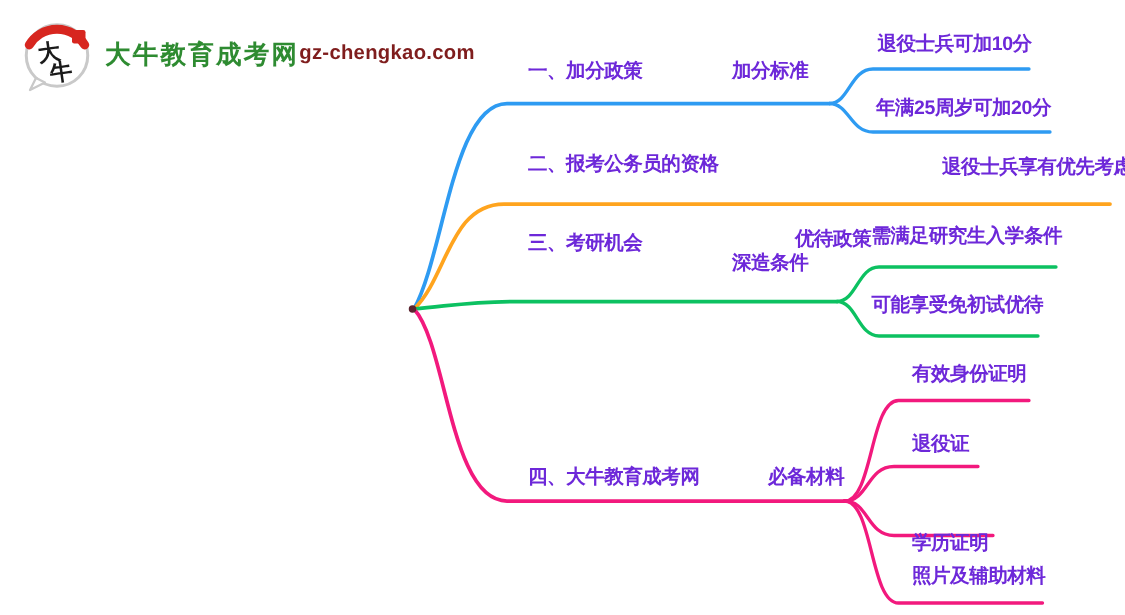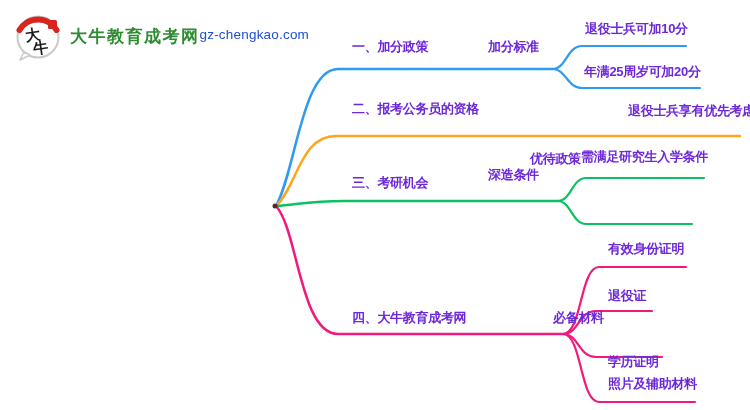--- a/index.html
+++ b/index.html
@@ -26,21 +26,21 @@
     letter-spacing:-1.1px;
     color:#1f1f1f;
   }
   
   .logo{position:absolute;left:14px;top:10px;display:flex;align-items:center;gap:6px;cursor:pointer;}
   .logo-texts{display:flex;flex-direction:row;}
   .logo-name{
     color:#2e8b31;font-size:17px;font-weight:800;letter-spacing:1.5px;line-height:19px;
   }
   .logo-url{
-    color:#1d4ed8;font-size:13.5px;font-weight:400;letter-spacing:0.2px;line-height:15px;
+    color:#7f1d1d;font-size:13.5px;font-weight:700;letter-spacing:0.2px;line-height:15px;
   }
 </style>
 </head>
 <body>
 
 <div id="canvas">
 
   <div class="logo">
     <svg width="50" height="52" viewBox="0 0 50 52">
       <circle cx="24" cy="27" r="20.5" fill="#ffffff" stroke="#c9c9c9" stroke-width="2"></circle>
@@ -80,24 +80,25 @@
 
   <div class="lbl" style="left:352px;top:39px;">一、加分政策</div>
   <div class="lbl" style="left:488px;top:39px;">加分标准</div>
   <div class="lbl" style="left:585px;top:21px;">退役士兵可加10分</div>
   <div class="lbl" style="left:584px;top:64px;">年满25周岁可加20分</div>
 
   <div class="lbl" style="left:352px;top:101px;">二、报考公务员的资格</div>
   <div class="lbl" style="left:530px;top:103px;margin-top:48px;">优待政策</div>
   <div class="lbl" style="left:628px;top:103px;">退役士兵享有优先考虑</div>
 
-  <div class="lbl" style="left:352px;top:175px;">三、考研机会</div>
+  <div class="lbl" style="left:352px;top:154px;">三、考研机会</div>
   <div class="lbl" style="left:488px;top:167px;">深造条件</div>
   <div class="lbl" style="left:581px;top:149px;">需满足研究生入学条件</div>
+  <div class="lbl" style="left:581px;top:195px;">可能享受免初试优待</div>
 
   <div class="lbl" style="left:352px;top:310px;">四、大牛教育成考网</div>
-  <div class="lbl" style="left:512px;top:310px;margin-left:41px;">必备材料</div>
+  <div class="lbl" style="left:512px;top:310px;">必备材料</div>
   <div class="lbl" style="left:608px;top:241px;">有效身份证明</div>
   <div class="lbl" style="left:608px;top:288px;">退役证</div>
   <div class="lbl" style="left:608px;top:334px;margin-top:20px;">学历证明</div>
   <div class="lbl" style="left:608px;top:376px;">照片及辅助材料</div>
 
 </div>
 
 </body></html>

